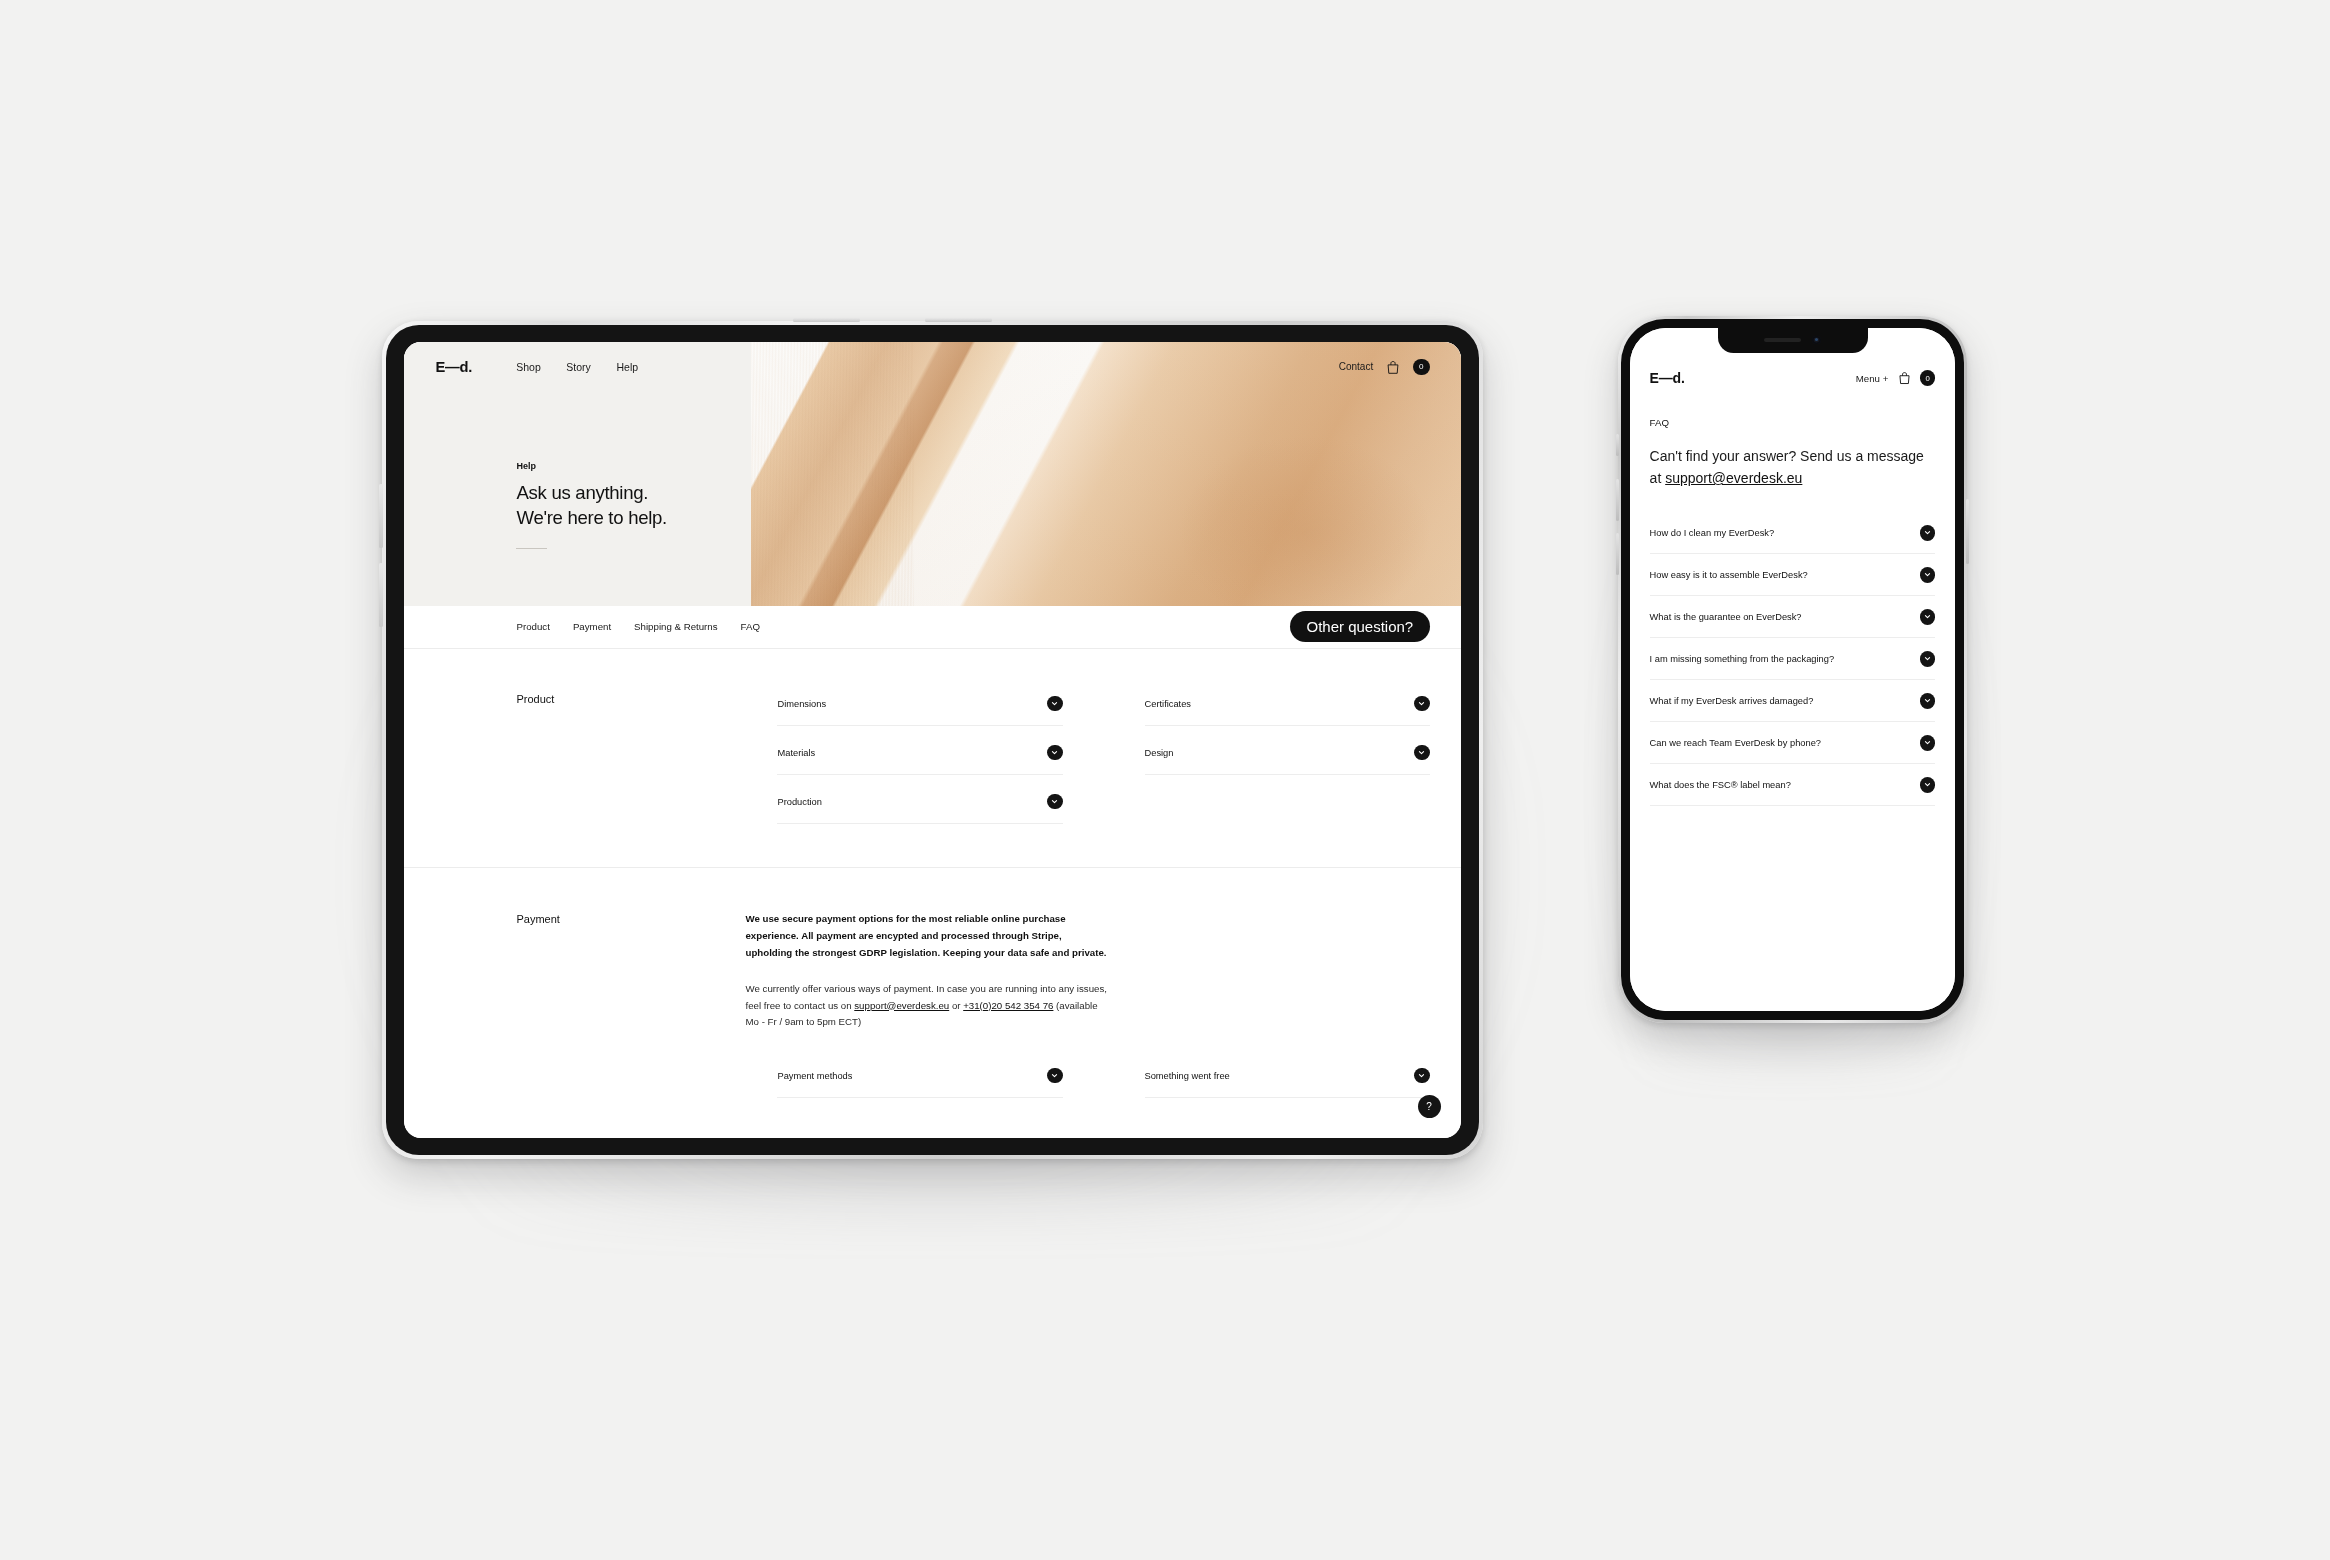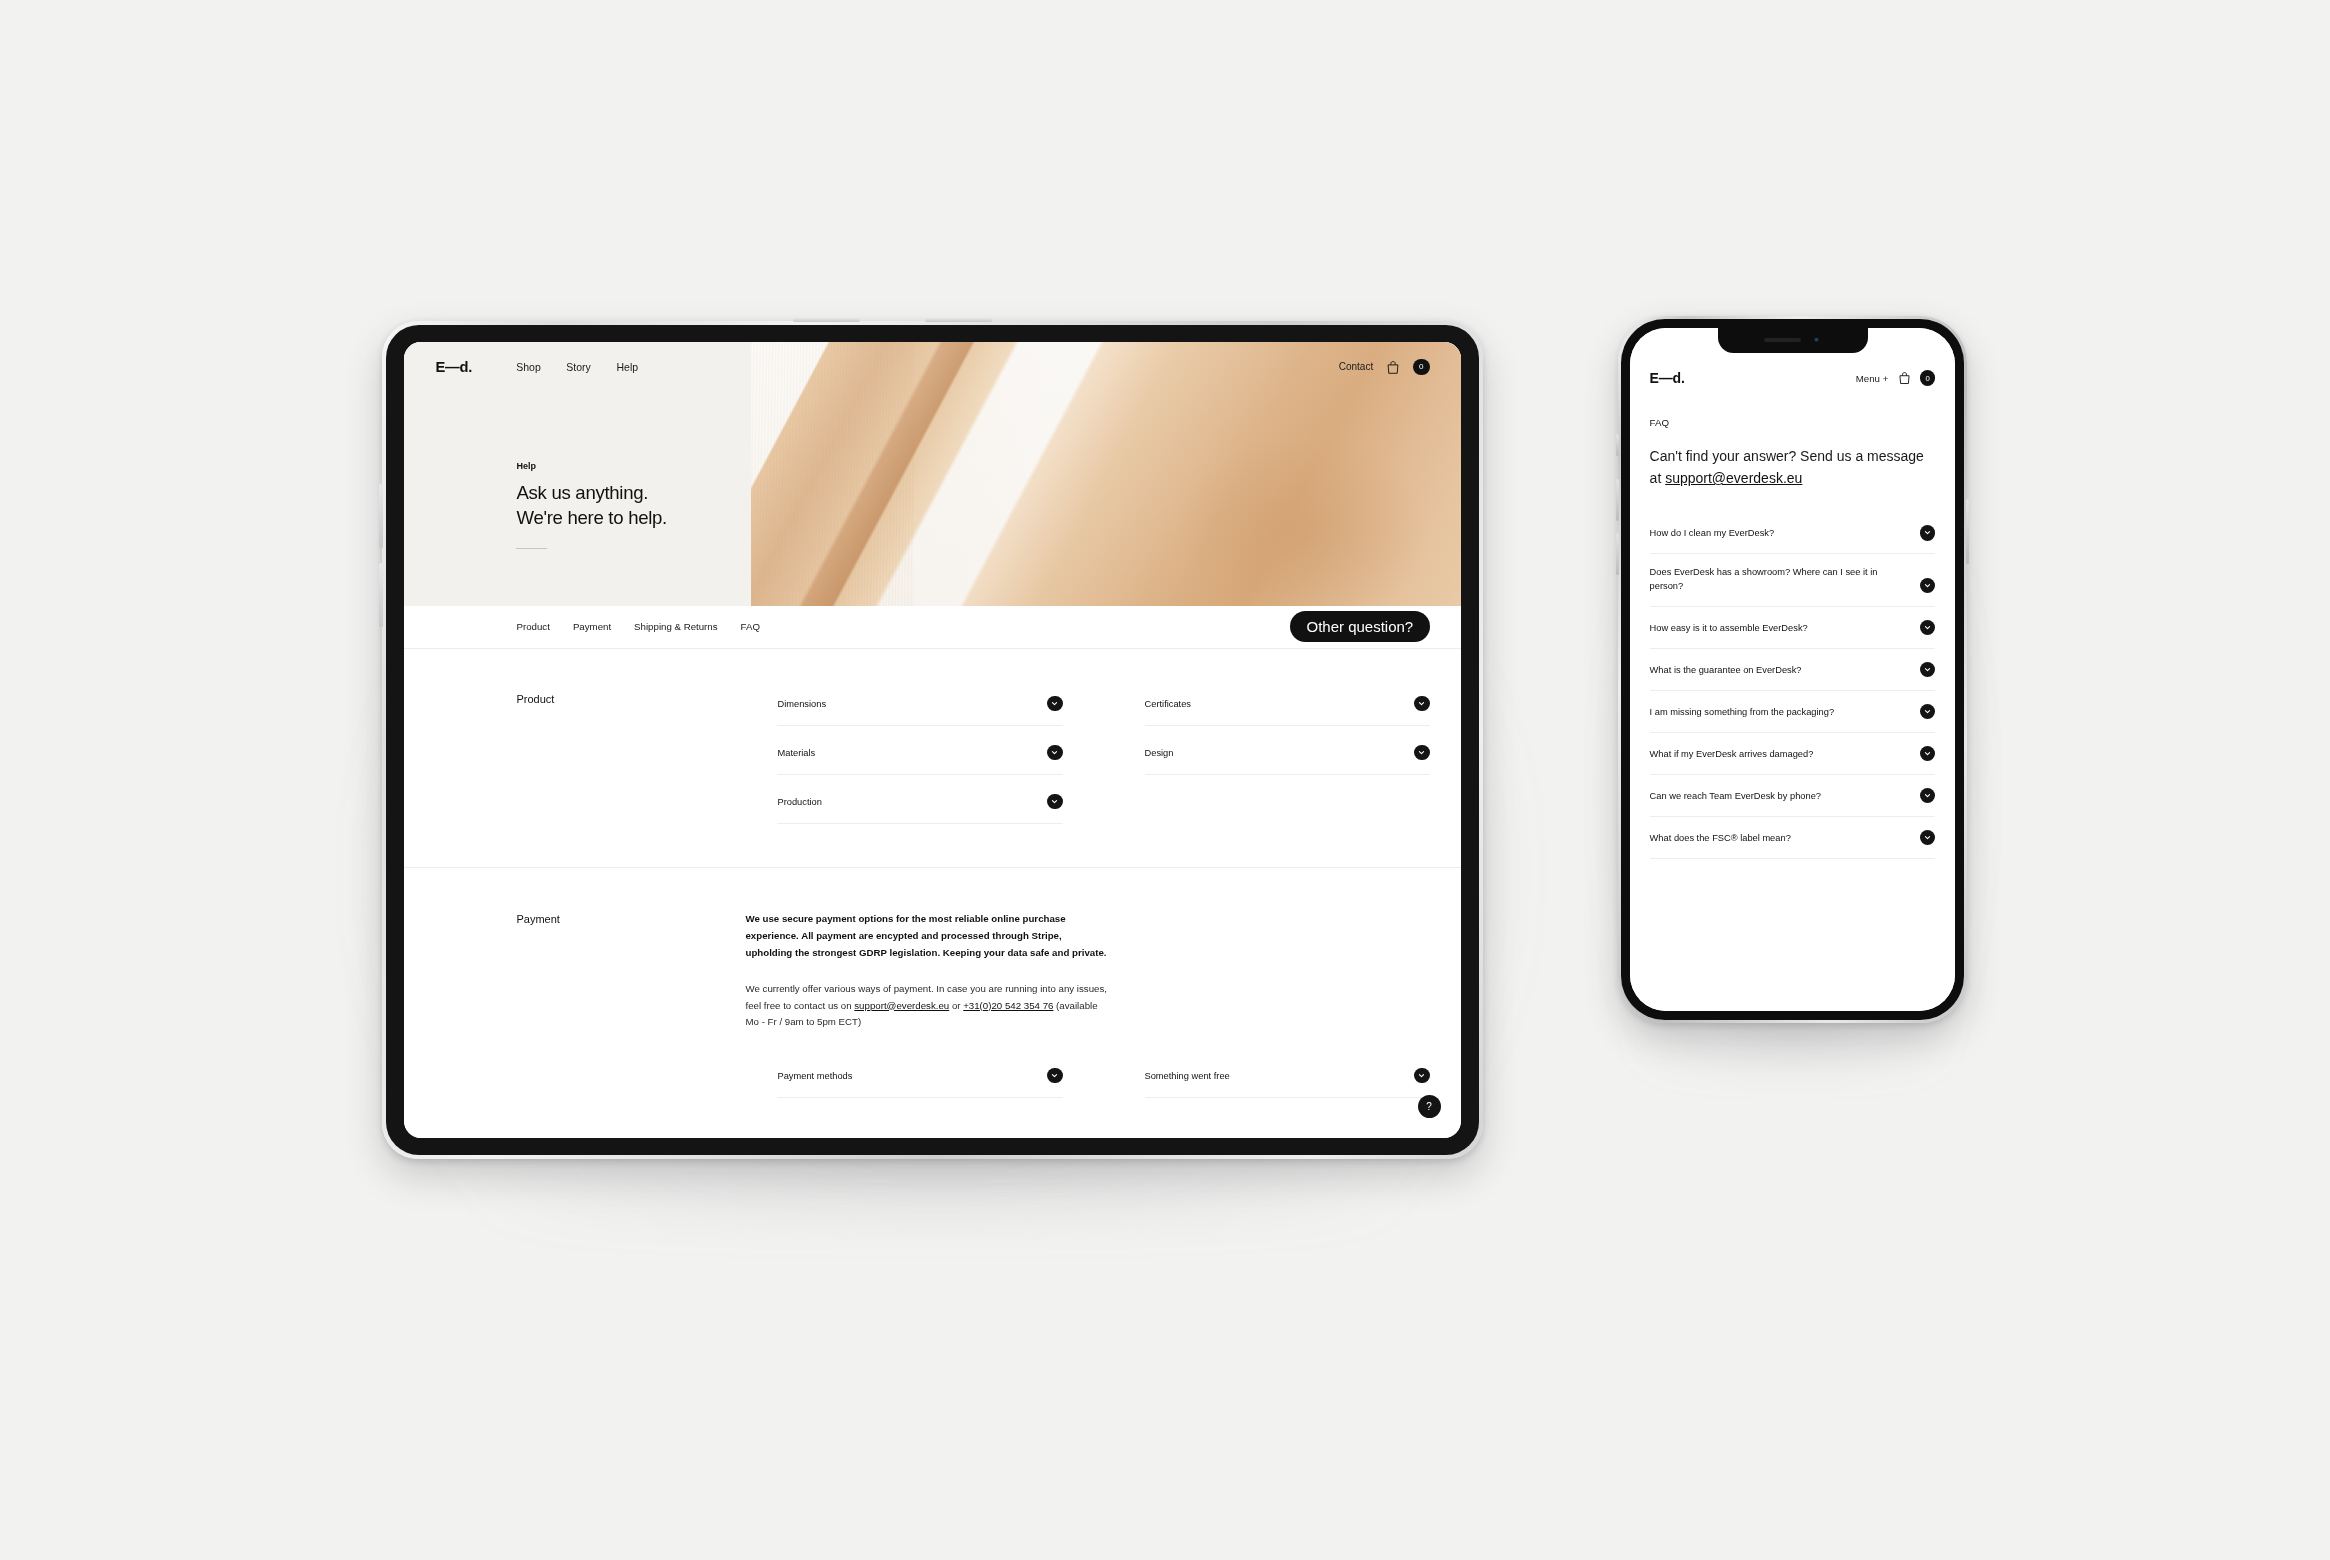--- a/index.html
+++ b/index.html
@@ -609,28 +609,20 @@
             <div class="p-faq-list">
               <div class="p-faq-item">
                 <span class="p-faq-q">How do I clean my EverDesk?</span>
                 <span class="p-faq-toggle">
                   <svg viewBox="0 0 10 10" fill="none" stroke="#fff" stroke-width="1.5" stroke-linecap="round" stroke-linejoin="round">
                       <path d="M2 3.6L5 6.6 8 3.6"></path>
                     </svg>
                 </span>
               </div>
               <div class="p-faq-item">
-                <span class="p-faq-q">Does EverDesk has a showroom? Where can I see it in person?</span>
-                <span class="p-faq-toggle">
-                  <svg viewBox="0 0 10 10" fill="none" stroke="#fff" stroke-width="1.5" stroke-linecap="round" stroke-linejoin="round">
-                      <path d="M2 3.6L5 6.6 8 3.6"></path>
-                    </svg>
-                </span>
-              </div>
-              <div class="p-faq-item">
                 <span class="p-faq-q">How easy is it to assemble EverDesk?</span>
                 <span class="p-faq-toggle">
                   <svg viewBox="0 0 10 10" fill="none" stroke="#fff" stroke-width="1.5" stroke-linecap="round" stroke-linejoin="round">
                       <path d="M2 3.6L5 6.6 8 3.6"></path>
                     </svg>
                 </span>
               </div>
               <div class="p-faq-item">
                 <span class="p-faq-q">What is the guarantee on EverDesk?</span>
                 <span class="p-faq-toggle">

